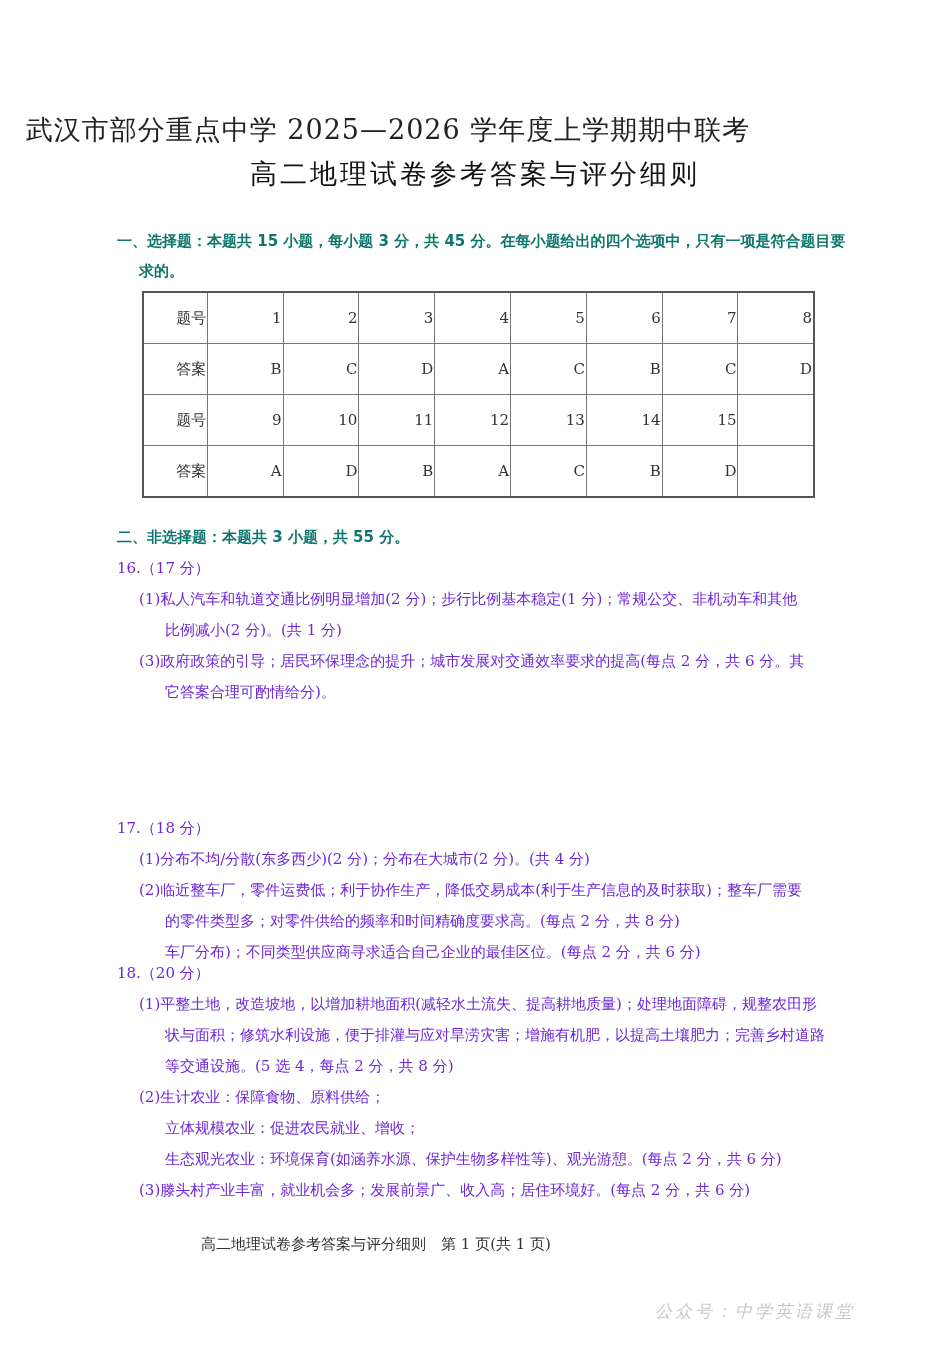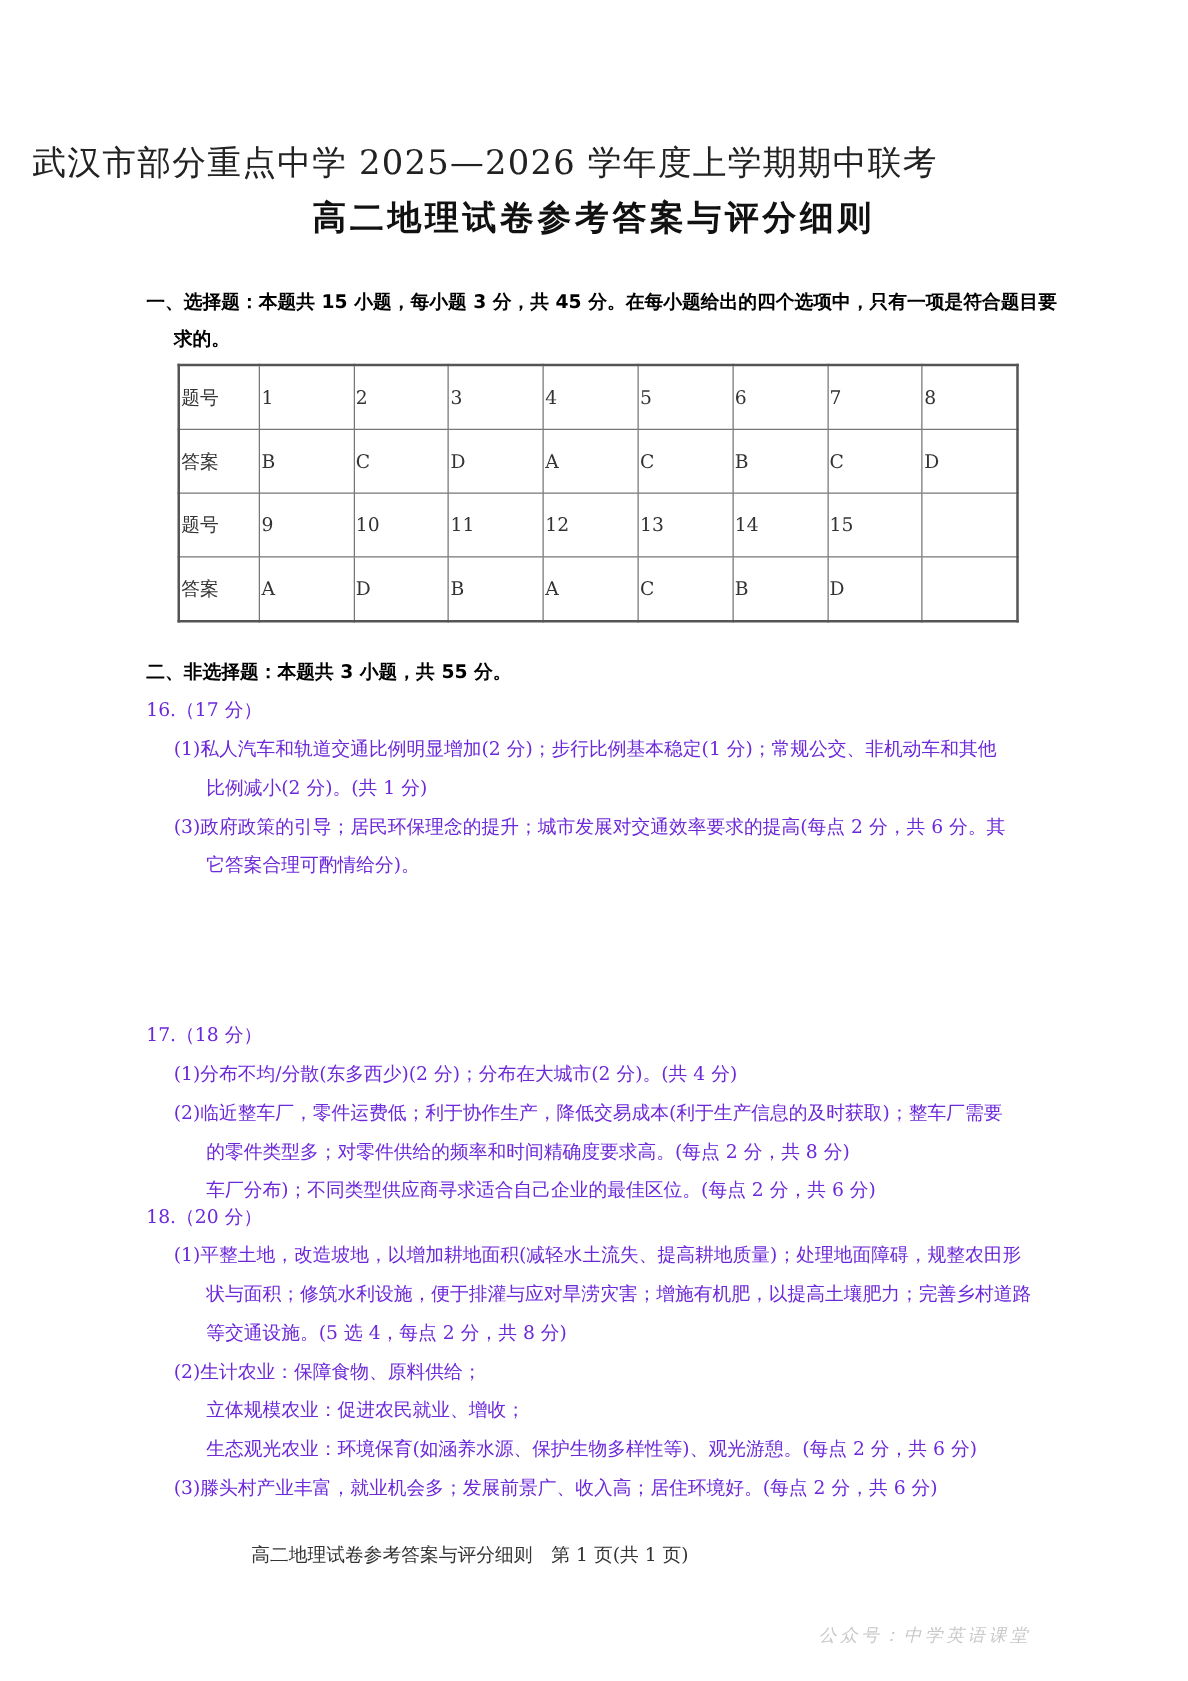--- a/index.html
+++ b/index.html
@@ -7,52 +7,52 @@
     width: 950px; height: 1345px; position: relative; overflow: hidden;
     font-family: "DejaVu Serif", "Liberation Serif", serif;
     color: #222;
   }
   .title1 {
     position: absolute; top: 112px; left: 0; width: 776px; text-align: center;
     font-size: 27px; letter-spacing: 1px; color: #222;
   }
   .title2 {
     position: absolute; top: 156px; left: 0; width: 950px; text-align: center;
-    font-size: 27px; font-weight: bold; letter-spacing: 3px;
+    font-size: 27px; font-weight: normal; letter-spacing: 3px;
     font-family: "DejaVu Sans", "Liberation Sans", sans-serif; color: #111;
   }
   .sec-head {
     position: absolute; left: 117px; width: 730px;
     font-size: 15px; font-weight: bold;
     font-family: "DejaVu Sans", "Liberation Sans", sans-serif;
-    line-height: 30px; color: #000000;
+    line-height: 30px; color: #0f766e;
   }
   .sec-head .cont { display: block; padding-left: 22px; }
   table.ans {
     position: absolute; top: 291px; left: 142px; width: 673px; height: 195px;
     border-collapse: collapse; border: 2px solid #555;
   }
   table.ans td {
-    border: 1px solid #777; text-align: left; font-size: 15px; color: #333;
+    border: 1px solid #777; text-align: right; font-size: 15px; color: #333;
     height: 48px; width: 76px;
   }
   table.ans td.lbl { width: 64px; }
   .q {
     position: absolute; left: 117px; width: 735px; font-size: 15px; line-height: 31px; color: #6d28d9;
   }
   .q .qn { display: block; }
   .q .item { display: block; padding-left: 22px; text-indent: 0; }
   .q .item .cont { display: block; padding-left: 26px; }
   .footer {
     position: absolute; top: 1235px; left: 0; width: 752px; text-align: center;
     font-size: 15px; color: #333;
   }
   .watermark {
     position: absolute; top: 1300px; left: 655px;
-    font-size: 14px; color: #c8c8c8; letter-spacing: 3px; font-style: italic;
+    font-size: 17px; color: #c8c8c8; letter-spacing: 3px; font-style: italic;
     font-family: "DejaVu Serif", "Liberation Serif", serif;
   }
 </style>
 </head>
 <body>
 
 <div class="title1">武汉市部分重点中学 2025—2026 学年度上学期期中联考</div>
 <div class="title2">高二地理试卷参考答案与评分细则</div>
 
 <div class="sec-head" style="top:226px;">

